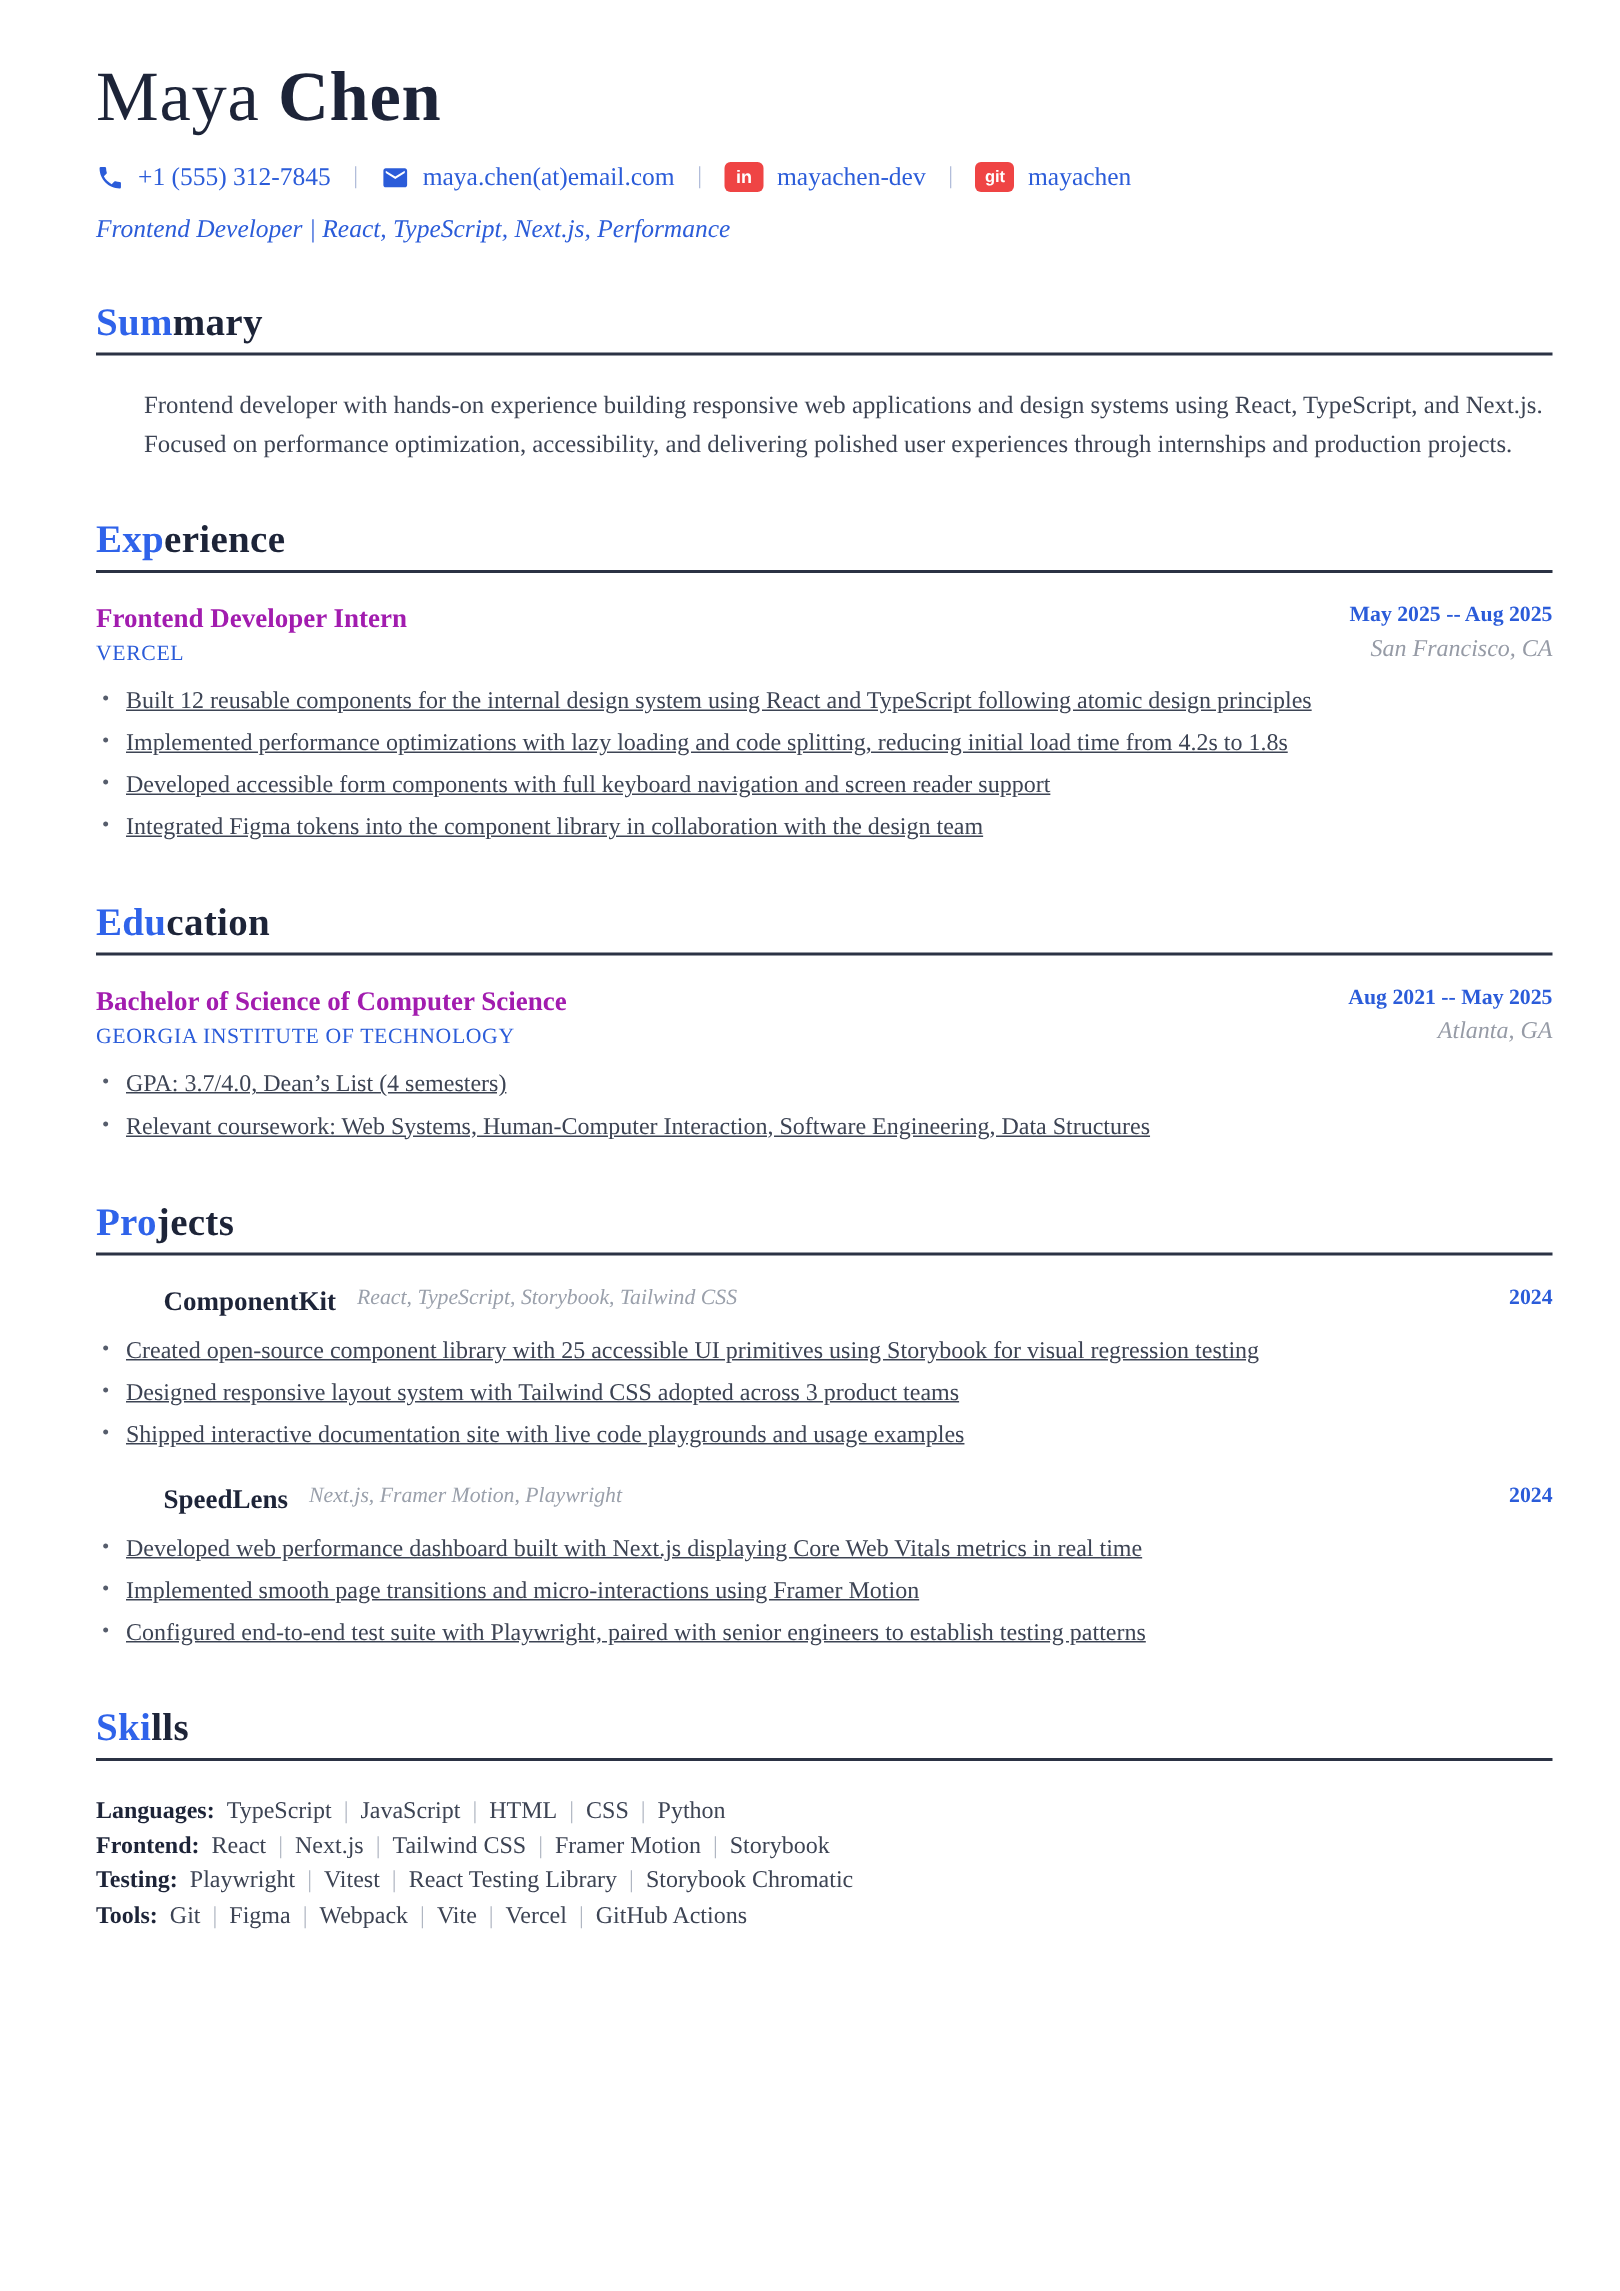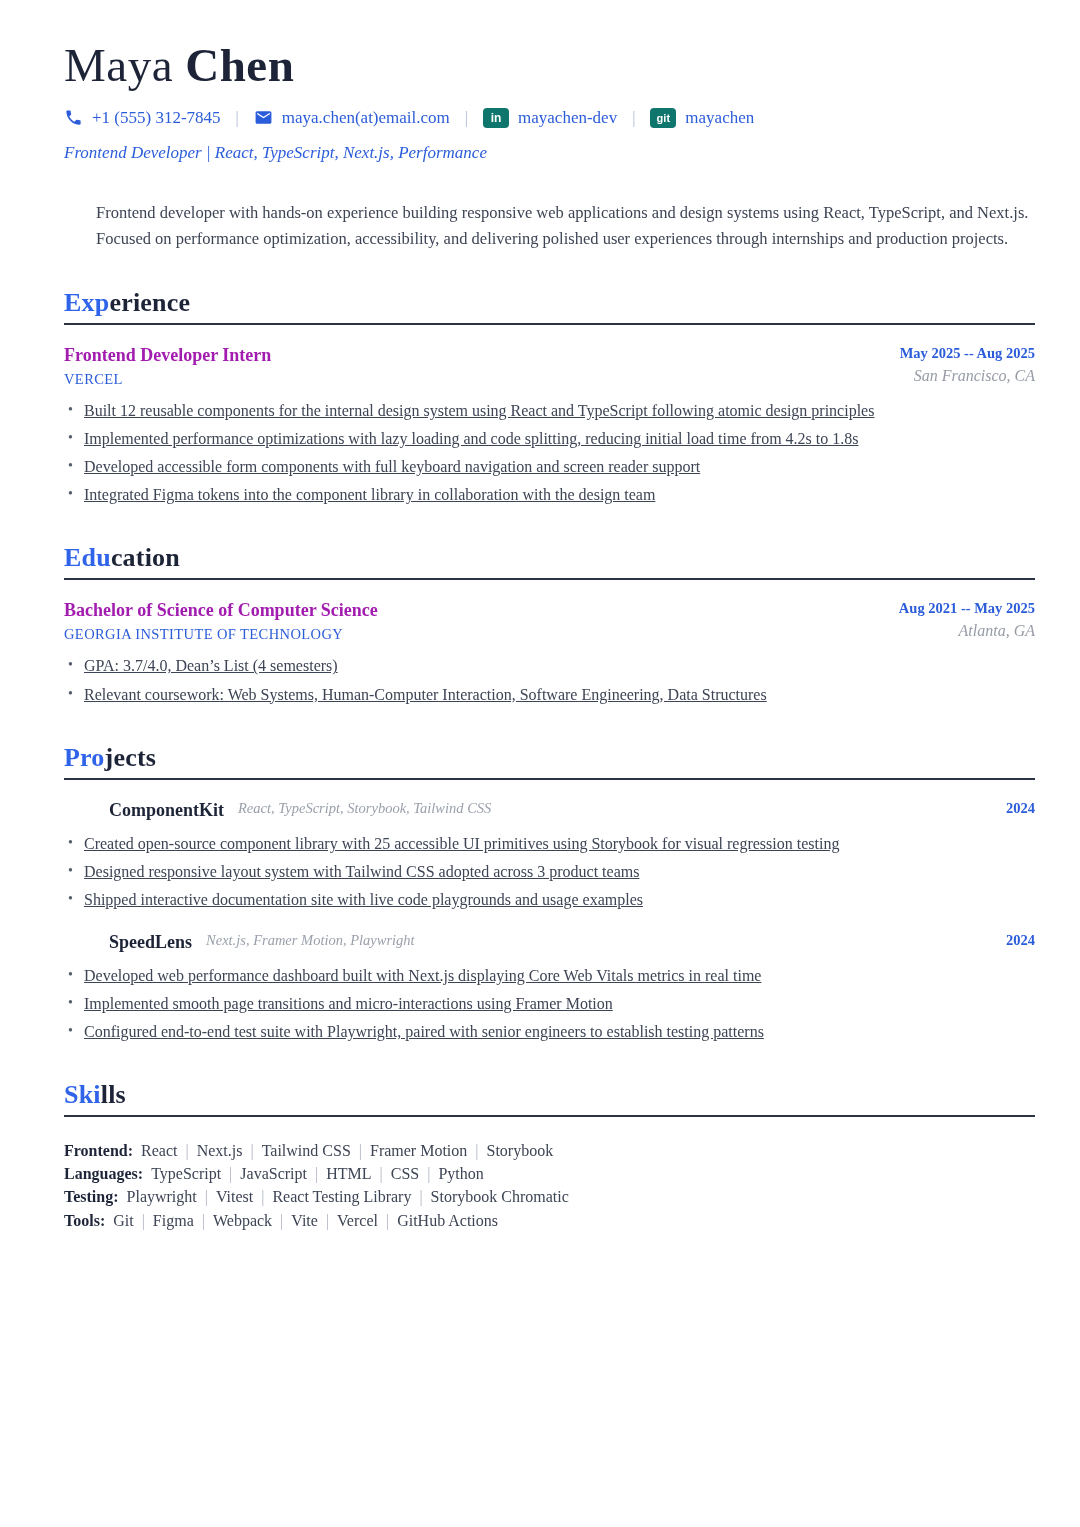--- a/index.html
+++ b/index.html
@@ -15,27 +15,27 @@
   .name {
     font-size: 47px; line-height: 1.15; color: #1d2438;
     font-weight: 400; letter-spacing: 0.5px; margin-top: 8px;
   }
   .name .last { font-weight: 700; }
 
   .contact-row {
     display: flex; align-items: center; margin-top: 16px;
     font-size: 17px; color: #2b5cd9;
   }
-  .contact-item { display: inline-flex; align-items: flex-start; gap: 9px; cursor: pointer; }
+  .contact-item { display: inline-flex; align-items: flex-end; gap: 9px; cursor: pointer; }
   .contact-sep { color: #aebad8; margin: 0 15px; font-size: 16px; }
   .icon-svg { display: inline-block; vertical-align: middle; }
   .badge {
     display: inline-flex; align-items: center; justify-content: center;
     min-width: 26px; height: 20px; padding: 0 4px; border-radius: 4px;
-    background: #0f766e; color: #ffffff;
+    background: #ef4444; color: #ffffff;
     font-family: "Liberation Sans", sans-serif;
     font-size: 12px; font-weight: 700; line-height: 1;
   }
   .badge.git { font-size: 11px; }
 
   .tagline {
     margin-top: 15px; font-style: italic; font-size: 17px; color: #2b5cd9;
   }
 
   
@@ -115,20 +115,21 @@
       <span class="contact-item">
         <span class="badge git">git</span>
         <span>mayachen</span>
       </span>
     </div>
 
     <div class="tagline">Frontend Developer | React, TypeScript, Next.js, Performance</div>
   </header>
 
   <section class="section">
+    <h2 class="section-heading"><span class="accent">Sum</span><span>mary</span></h2>
     <div class="section-body">
       <p class="summary-text">Frontend developer with hands-on experience building responsive web applications and design systems using React, TypeScript, and Next.js. Focused on performance optimization, accessibility, and delivering polished user experiences through internships and production projects.</p>
     </div>
   </section>
 
   <section class="section">
     <h2 class="section-heading"><span class="accent">Exp</span><span>erience</span></h2>
     <div class="section-body">
       <div class="entry">
         <div class="entry-head">
@@ -204,28 +205,28 @@
       </div>
 
     </div>
   </section>
 
   <section class="section">
     <h2 class="section-heading"><span class="accent">Ski</span><span>lls</span></h2>
     <div class="skills-block">
 
       <div class="skills-row">
+        <span class="skills-label">Languages:</span><span>TypeScript</span><span class="skill-sep">|</span><span>JavaScript</span><span class="skill-sep">|</span><span>HTML</span><span class="skill-sep">|</span><span>CSS</span><span class="skill-sep">|</span><span>Python</span>
+      </div>
+
+      <div class="skills-row">
         <span class="skills-label">Frontend:</span><span>React</span><span class="skill-sep">|</span><span>Next.js</span><span class="skill-sep">|</span><span>Tailwind CSS</span><span class="skill-sep">|</span><span>Framer Motion</span><span class="skill-sep">|</span><span>Storybook</span>
       </div>
 
       <div class="skills-row">
-        <span class="skills-label">Languages:</span><span>TypeScript</span><span class="skill-sep">|</span><span>JavaScript</span><span class="skill-sep">|</span><span>HTML</span><span class="skill-sep">|</span><span>CSS</span><span class="skill-sep">|</span><span>Python</span>
-      </div>
-
-      <div class="skills-row">
         <span class="skills-label">Testing:</span><span>Playwright</span><span class="skill-sep">|</span><span>Vitest</span><span class="skill-sep">|</span><span>React Testing Library</span><span class="skill-sep">|</span><span>Storybook Chromatic</span>
       </div>
 
       <div class="skills-row">
         <span class="skills-label">Tools:</span><span>Git</span><span class="skill-sep">|</span><span>Figma</span><span class="skill-sep">|</span><span>Webpack</span><span class="skill-sep">|</span><span>Vite</span><span class="skill-sep">|</span><span>Vercel</span><span class="skill-sep">|</span><span>GitHub Actions</span>
       </div>
 
     </div>
   </section>
 

